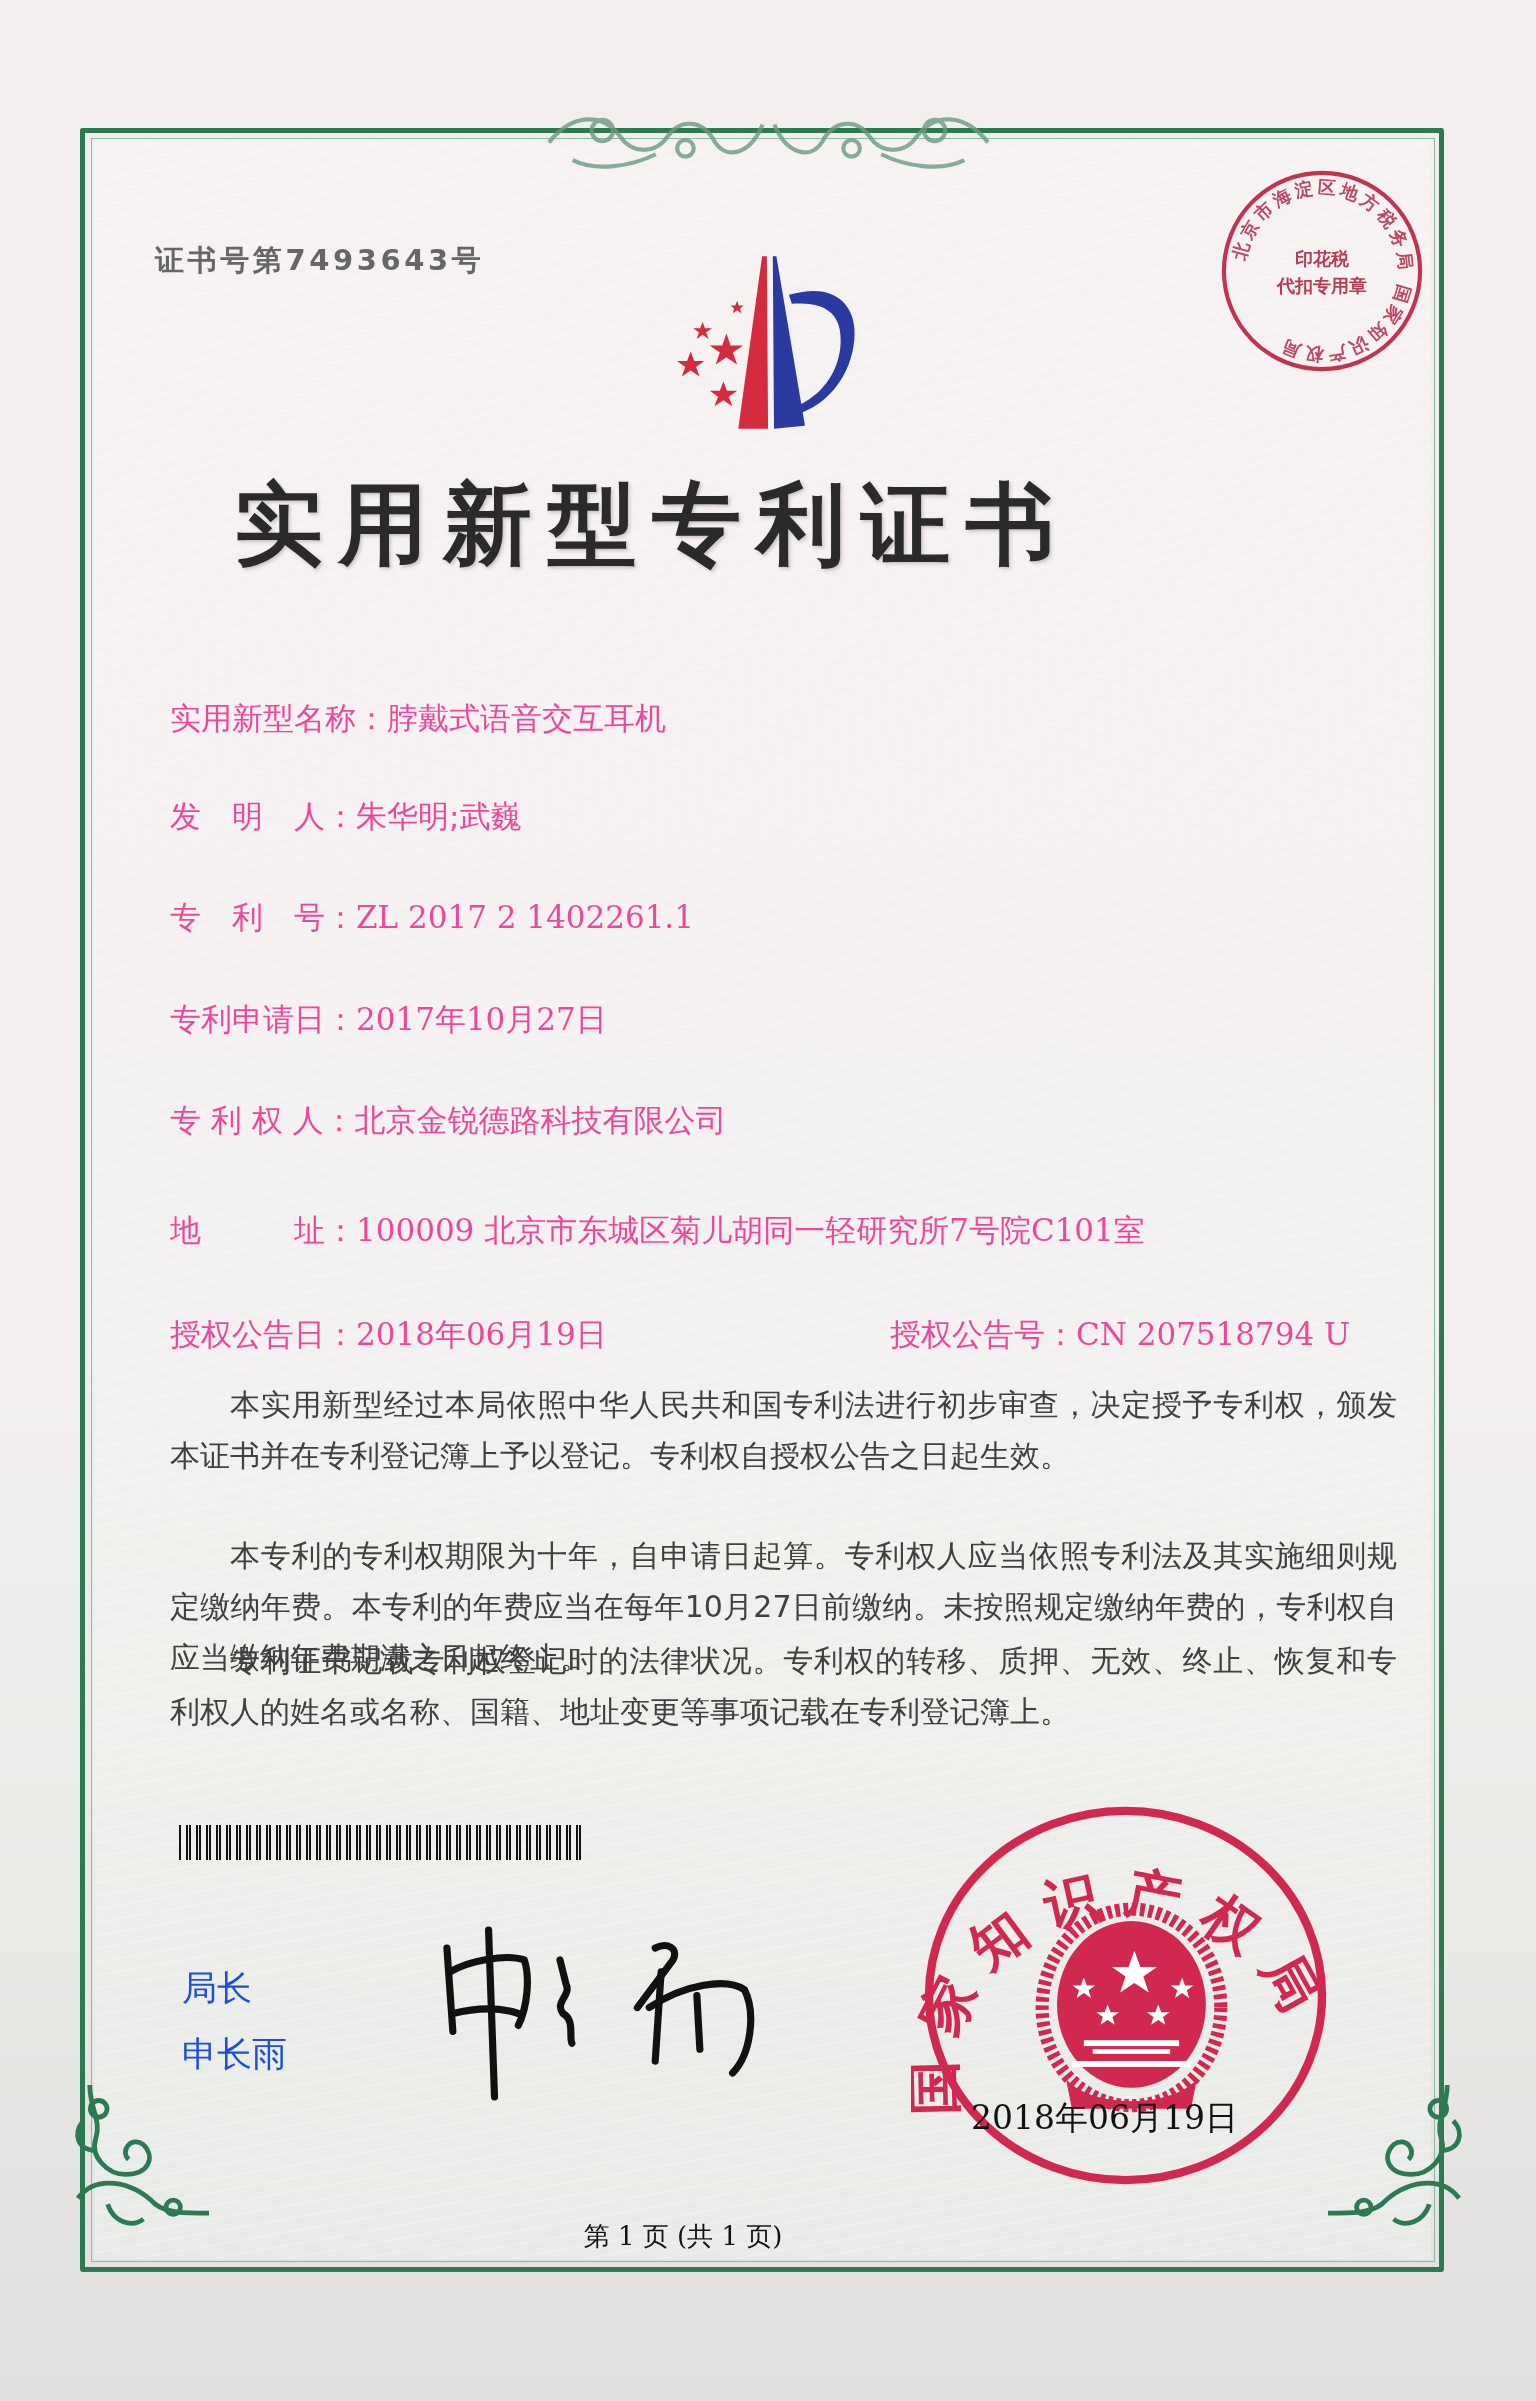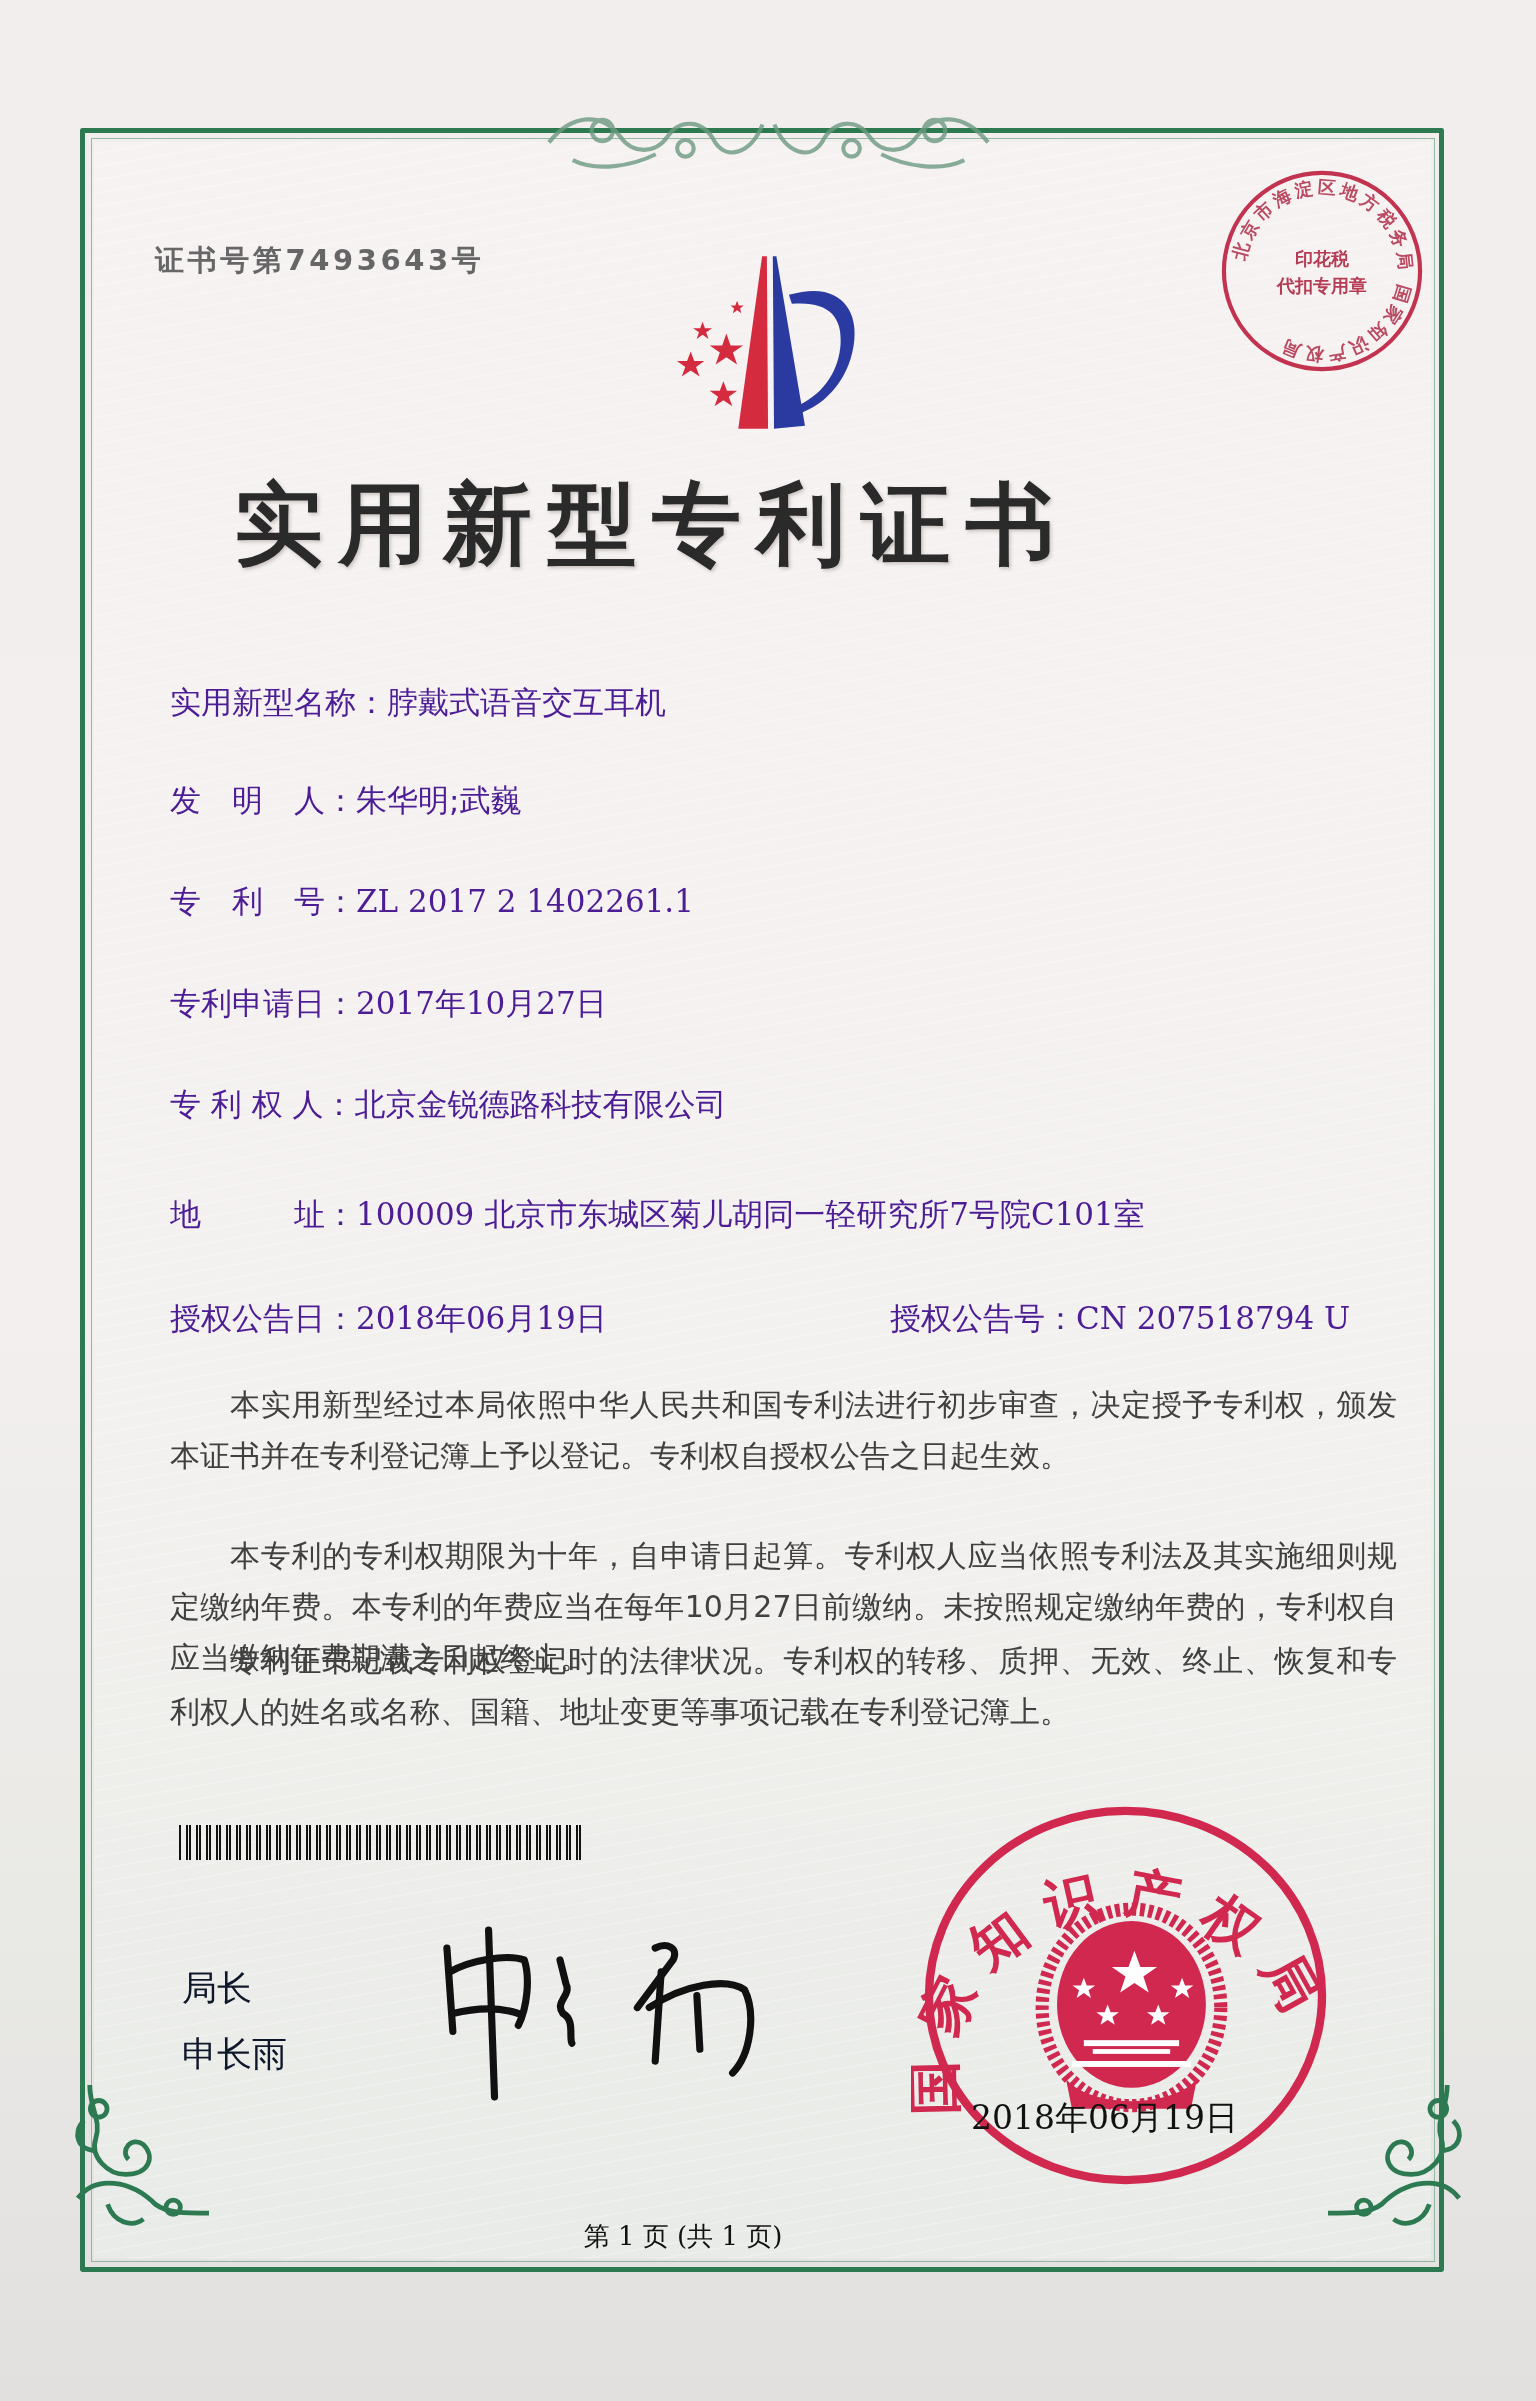--- a/index.html
+++ b/index.html
@@ -40,35 +40,35 @@
     position:absolute; left:0; width:100%; text-align:center; color:#b53c55;
     font-family:"DejaVu Sans",sans-serif; font-weight:bold; font-size:18px;
   }
   .title {
     position:absolute; left:0; width:1304px; top:465px; text-align:center;
     font-family:"DejaVu Sans","Liberation Sans",sans-serif; font-weight:bold;
     font-size:89px; letter-spacing:15.5px; color:#2a2a2a;
     text-shadow: 1.8px 2.4px 3.6px rgba(120,110,100,0.35);
   }
   .field {
-    position:absolute; left:170px; font-size:31px; color:#4c1d95;
-    font-family:"DejaVu Sans","Liberation Sans",sans-serif; white-space:nowrap;
+    position:absolute; left:170px; font-size:31px; color:#ec4899;
+    font-family:"DejaVu Sans","Liberation Sans",sans-serif; white-space:nowrap;margin-top:16px;
   }
   .field .lbl { display:inline-block; }
   .field .val { font-family:"DejaVu Serif","Liberation Serif",serif; }
   .para {
     position:absolute; left:170px; width:1227px; font-size:30px; line-height:51px;
     text-indent:60px; text-align:justify; color:#404040;
     font-family:"DejaVu Sans","Liberation Sans",sans-serif;
   }
   .barcode { position:absolute; left:179px; top:1825px; width:405px; height:35px;
     background: repeating-linear-gradient(90deg,#111 0 1.8px,transparent 1.8px 3.6px,#111 3.6px 4.2px,transparent 4.2px 6.6px,#111 6.6px 9px,transparent 9px 10px);
   }
   .director-title, .director-name {
-    position:absolute; left:182px; font-size:35px; color:#0f172a;
+    position:absolute; left:182px; font-size:35px; color:#1d4ed8;
     font-family:Liberation Mono, monospace;
   }
   .signature { position:absolute; left:435px; top:1924px; width:369px; height:179px; }
   .stamp-main { position:absolute; left:911px; top:1799px; width:429px; height:393px; }
   .stamp-date {
     position:absolute; left:971px; top:2096px; font-size:33px; color:#111;
     font-family:"DejaVu Serif","Liberation Serif",serif;
   }
   .page-footer {
     position:absolute; left:0; width:1366px; text-align:center; top:2219px;

